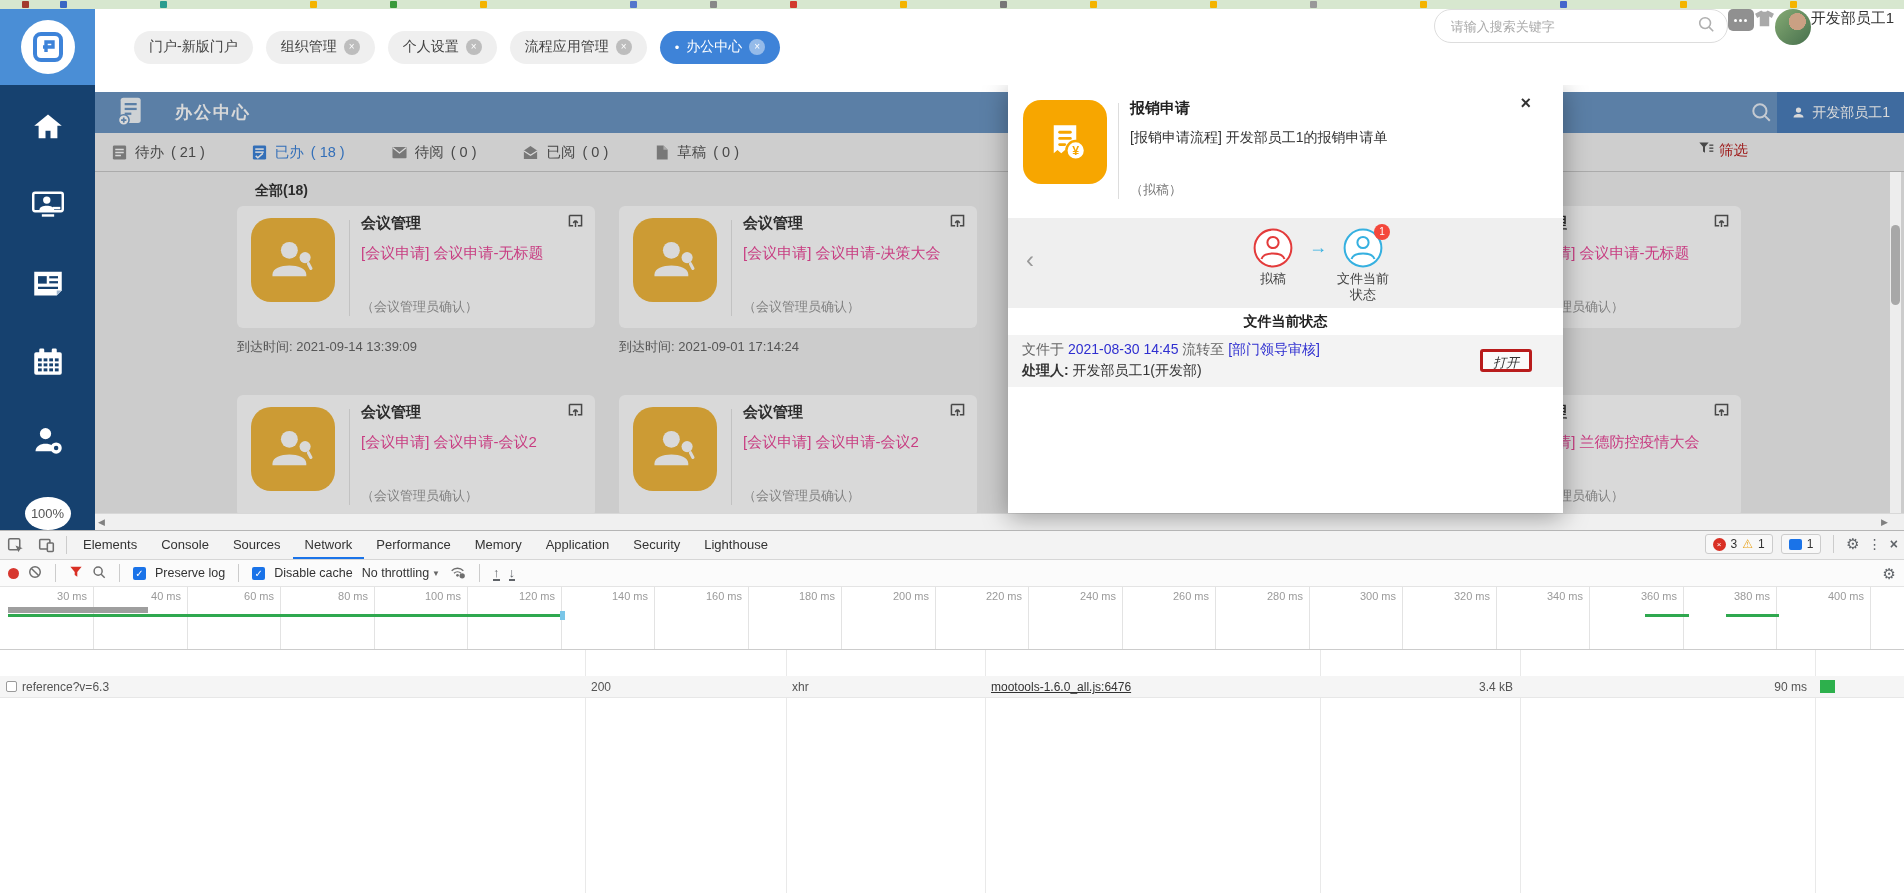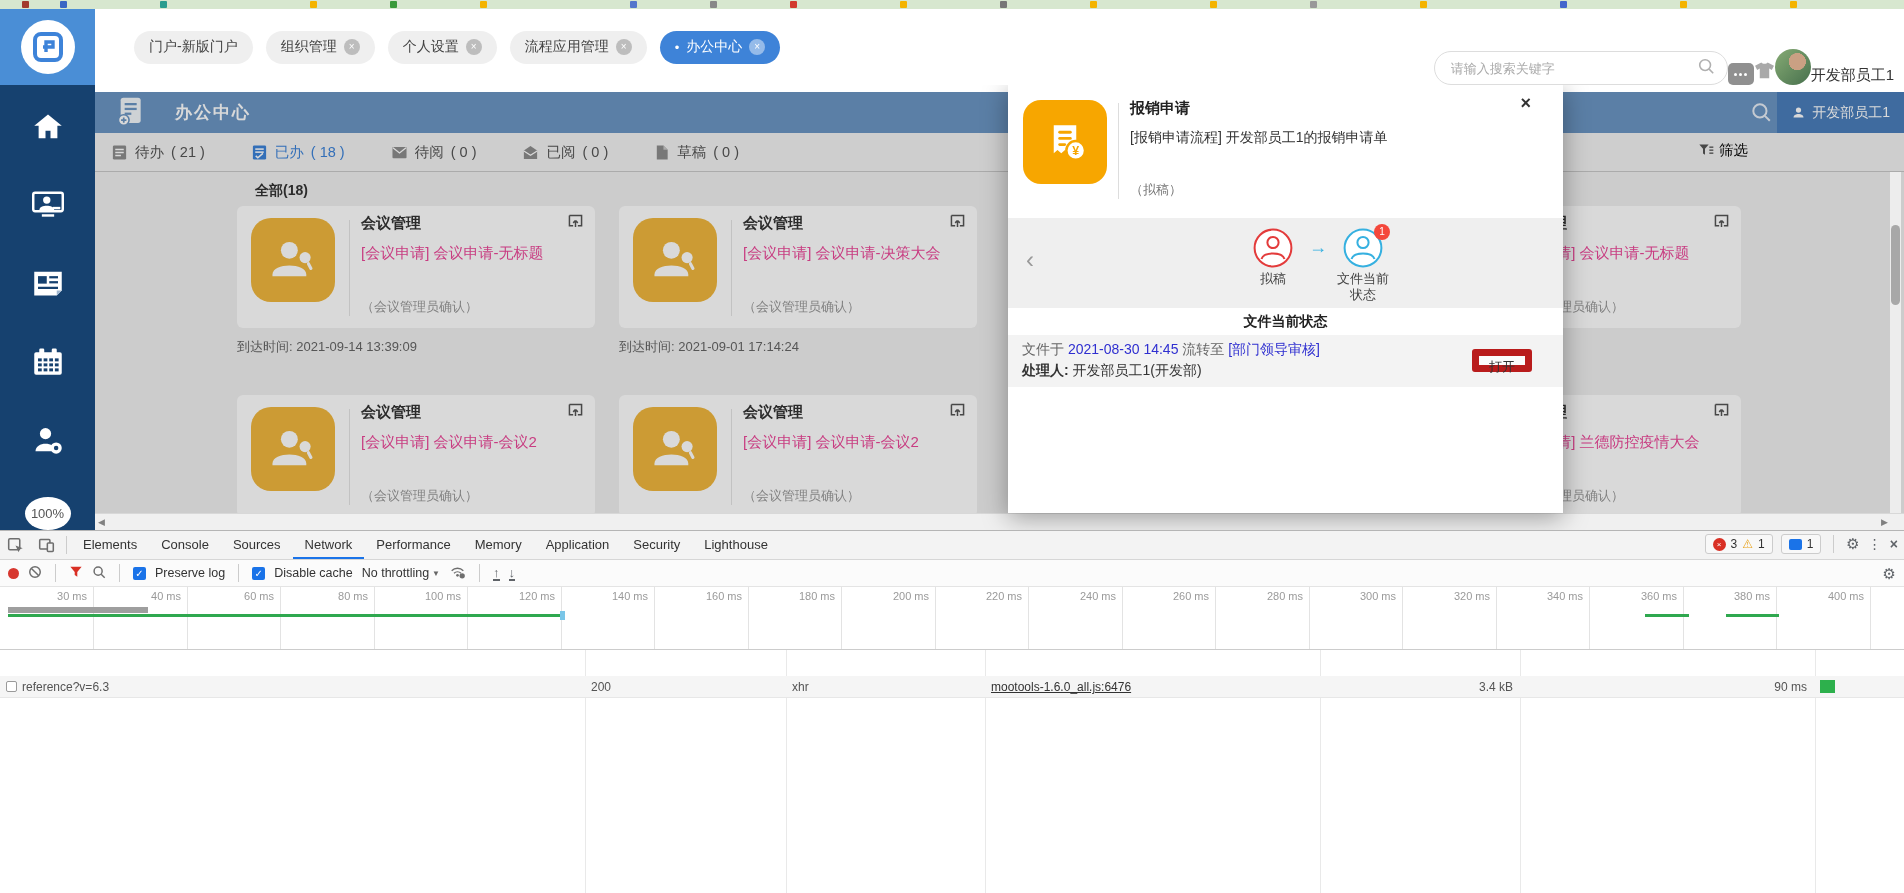--- a/index.html
+++ b/index.html
@@ -12,21 +12,21 @@
   
   .logocell{left:0;top:9px;width:95px;height:76px;background:#4a8ed6;display:flex;align-items:center;justify-content:center;}
   .logocircle{width:54px;height:54px;border-radius:50%;background:#fff;display:flex;align-items:center;justify-content:center;}
   .apphdr{left:95px;top:9px;width:1809px;height:76px;background:#fff;display:flex;align-items:center;}
   .ptabs{display:flex;align-items:center;gap:13px;margin-left:39px;}
   .pill{height:33px;border-radius:17px;background:#efefef;color:#444;font-size:14px;display:flex;align-items:center;gap:7px;padding:0 15px;cursor:default;white-space:nowrap;}
   .pill .x{width:16px;height:16px;border-radius:50%;background:#bdbdbd;color:#fff;font-size:10px;line-height:16px;text-align:center;}
   .pill.active{background:#3e83d8;color:#fff;}
   .pill.active .x{background:rgba(255,255,255,.45);}
   .pill .dot{font-size:13px;color:#fff;}
-  .hdr-right{position:absolute;right:10px;top:0;height:76px;display:flex;align-items:flex-end;}
+  .hdr-right{position:absolute;right:10px;top:0;height:76px;display:flex;align-items:flex-start;}
   .search{width:294px;height:34px;border:1px solid #ddd;border-radius:17px;display:flex;align-items:center;padding:0 12px 0 16px;}
   .search input{border:0;outline:0;flex:1;font-size:13px;color:#555;background:transparent;}
   .search input::placeholder{color:#aaa;}
   .chaticon{width:26px;height:22px;background:#909090;border-radius:5px;position:relative;display:flex;align-items:center;justify-content:center;gap:2px;}
   .chaticon i{width:3px;height:3px;border-radius:50%;background:#fff;}
   .chaticon:after{content:"";position:absolute;left:4px;bottom:-4px;border:4px solid transparent;border-top-color:#909090;}
   .avatar{width:36px;height:36px;border-radius:50%;background:radial-gradient(circle at 62% 35%,#caa083 0 26%,transparent 27%),linear-gradient(135deg,#86ab74,#47704d);}
   .uname{font-size:15px;color:#333;}
   
   .sidebar{left:0;top:85px;width:95px;height:445px;background:#16416f;display:flex;flex-direction:column;align-items:center;}
@@ -34,21 +34,21 @@
   .zoombubble{margin-top:38px;width:46px;height:46px;border-radius:50%;background:#fff;color:#555;font-size:13px;display:flex;align-items:center;justify-content:center;}
   
   .workspace{left:95px;top:85px;width:1809px;height:445px;background:#fff;overflow:hidden;}
   .bluebar{left:0;top:7px;width:1809px;height:41px;background:#6b96c4;display:flex;align-items:center;}
   .bluetitle{color:#fff;font-size:17px;font-weight:bold;letter-spacing:2px;margin-left:28px;}
   .userchip{position:absolute;right:0;top:0;height:41px;background:#4a7ebb;display:flex;align-items:center;gap:6px;padding:0 14px;color:#fff;font-size:14px;}
   .barmag{position:absolute;right:132px;top:9px;}
   .tabstrip{left:0;top:48px;width:1809px;height:39px;background:#f2f2f2;border-bottom:1px solid #c9c9c9;display:flex;align-items:center;gap:46px;padding-left:16px;}
   .stab{display:flex;align-items:center;gap:7px;font-size:14.5px;color:#555;cursor:default;white-space:nowrap;}
   .stab.active{color:#3d83d9;}
-  .filterbtn{position:absolute;right:156px;top:56px;display:flex;align-items:center;gap:5px;font-size:14.5px;color:#000000;}
+  .filterbtn{position:absolute;right:156px;top:56px;display:flex;gap:5px;font-size:14.5px;color:#b91c1c;}
   .content{left:0;top:87px;width:1809px;height:341px;background:#f0f0f0;}
   .seclabel{position:absolute;left:160px;top:10px;font-size:14px;font-weight:600;color:#333;}
   .card{position:absolute;width:358px;height:122px;background:#fff;border-radius:6px;}
   .cicon{position:absolute;left:14px;top:12px;width:84px;height:84px;border-radius:20px;background:#f0b73e;display:flex;align-items:center;justify-content:center;}
   .cdivider{position:absolute;left:112px;top:14px;width:1px;height:96px;background:#e4e4e4;}
   .capp{position:absolute;left:124px;top:8px;font-size:15px;font-weight:bold;color:#333;}
   .ctitle{position:absolute;left:124px;top:34px;width:222px;font-size:15px;color:#ec4899;line-height:25px;}
   .cstatus{position:absolute;left:124px;top:92px;font-size:13px;color:#999;}
   .cexpand{position:absolute;right:12px;top:8px;}
   .arrive{position:absolute;font-size:13px;color:#666;}
@@ -72,21 +72,21 @@
   .step{display:flex;flex-direction:column;align-items:center;width:64px;}
   .step .lbl{margin-top:3px;font-size:13px;color:#444;text-align:center;line-height:16px;}
   .stepicon{position:relative;width:40px;height:40px;}
   .badge{position:absolute;right:-7px;top:-4px;width:16px;height:16px;border-radius:50%;background:#f4473b;color:#fff;font-size:10px;line-height:16px;text-align:center;}
   .flowarrow{color:#35b0e0;font-size:18px;margin-top:9px;}
   .mstatushdr{position:absolute;left:0;top:228px;width:555px;text-align:center;font-size:14px;font-weight:bold;color:#222;}
   .mstatusrow{position:absolute;left:0;top:250px;width:555px;height:52px;background:#f3f3f3;font-size:14px;color:#666;}
   .msl1{position:absolute;left:14px;top:6px;}
   .msl2{position:absolute;left:14px;top:27px;color:#333;}
   .mlink{color:#2f2fd0;}
-  .openbtn{position:absolute;right:31px;top:14px;height:23px;padding:0 10px;border:7px solid #b91c1c;border-radius:3px;background:#fbfbfb;font-size:13px;color:#333;line-height:21px;}
+  .openbtn{position:absolute;right:31px;top:14px;height:23px;padding:0 10px;border:3px solid #b91c1c;border-radius:3px;background:#fbfbfb;font-size:13px;color:#333;line-height:21px;font-style:italic;}
   .bold{font-weight:bold;}
   
   .devtools{left:0;top:530px;width:1904px;height:363px;background:#fff;border-top:1px solid #b5b5b5;}
   .dttabs{left:0;top:0;width:1904px;height:29px;background:#f3f3f3;border-bottom:1px solid #d6d6d6;display:flex;align-items:center;}
   .dtico{padding:0 7px;display:flex;align-items:center;}
   .dtsep{width:1px;height:18px;background:#ccc;margin:0 4px;}
   .dtab{padding:0 12px;font-size:13px;color:#333;height:28px;line-height:28px;cursor:default;}
   .dtab.active{border-bottom:2px solid #1a73e8;}
   .dtright{position:absolute;right:6px;top:3px;display:flex;align-items:center;gap:8px;}
   .chip{display:flex;align-items:center;gap:5px;border:1px solid #ccc;border-radius:3px;padding:2px 7px;font-size:12px;color:#333;background:#f8f8f8;}

